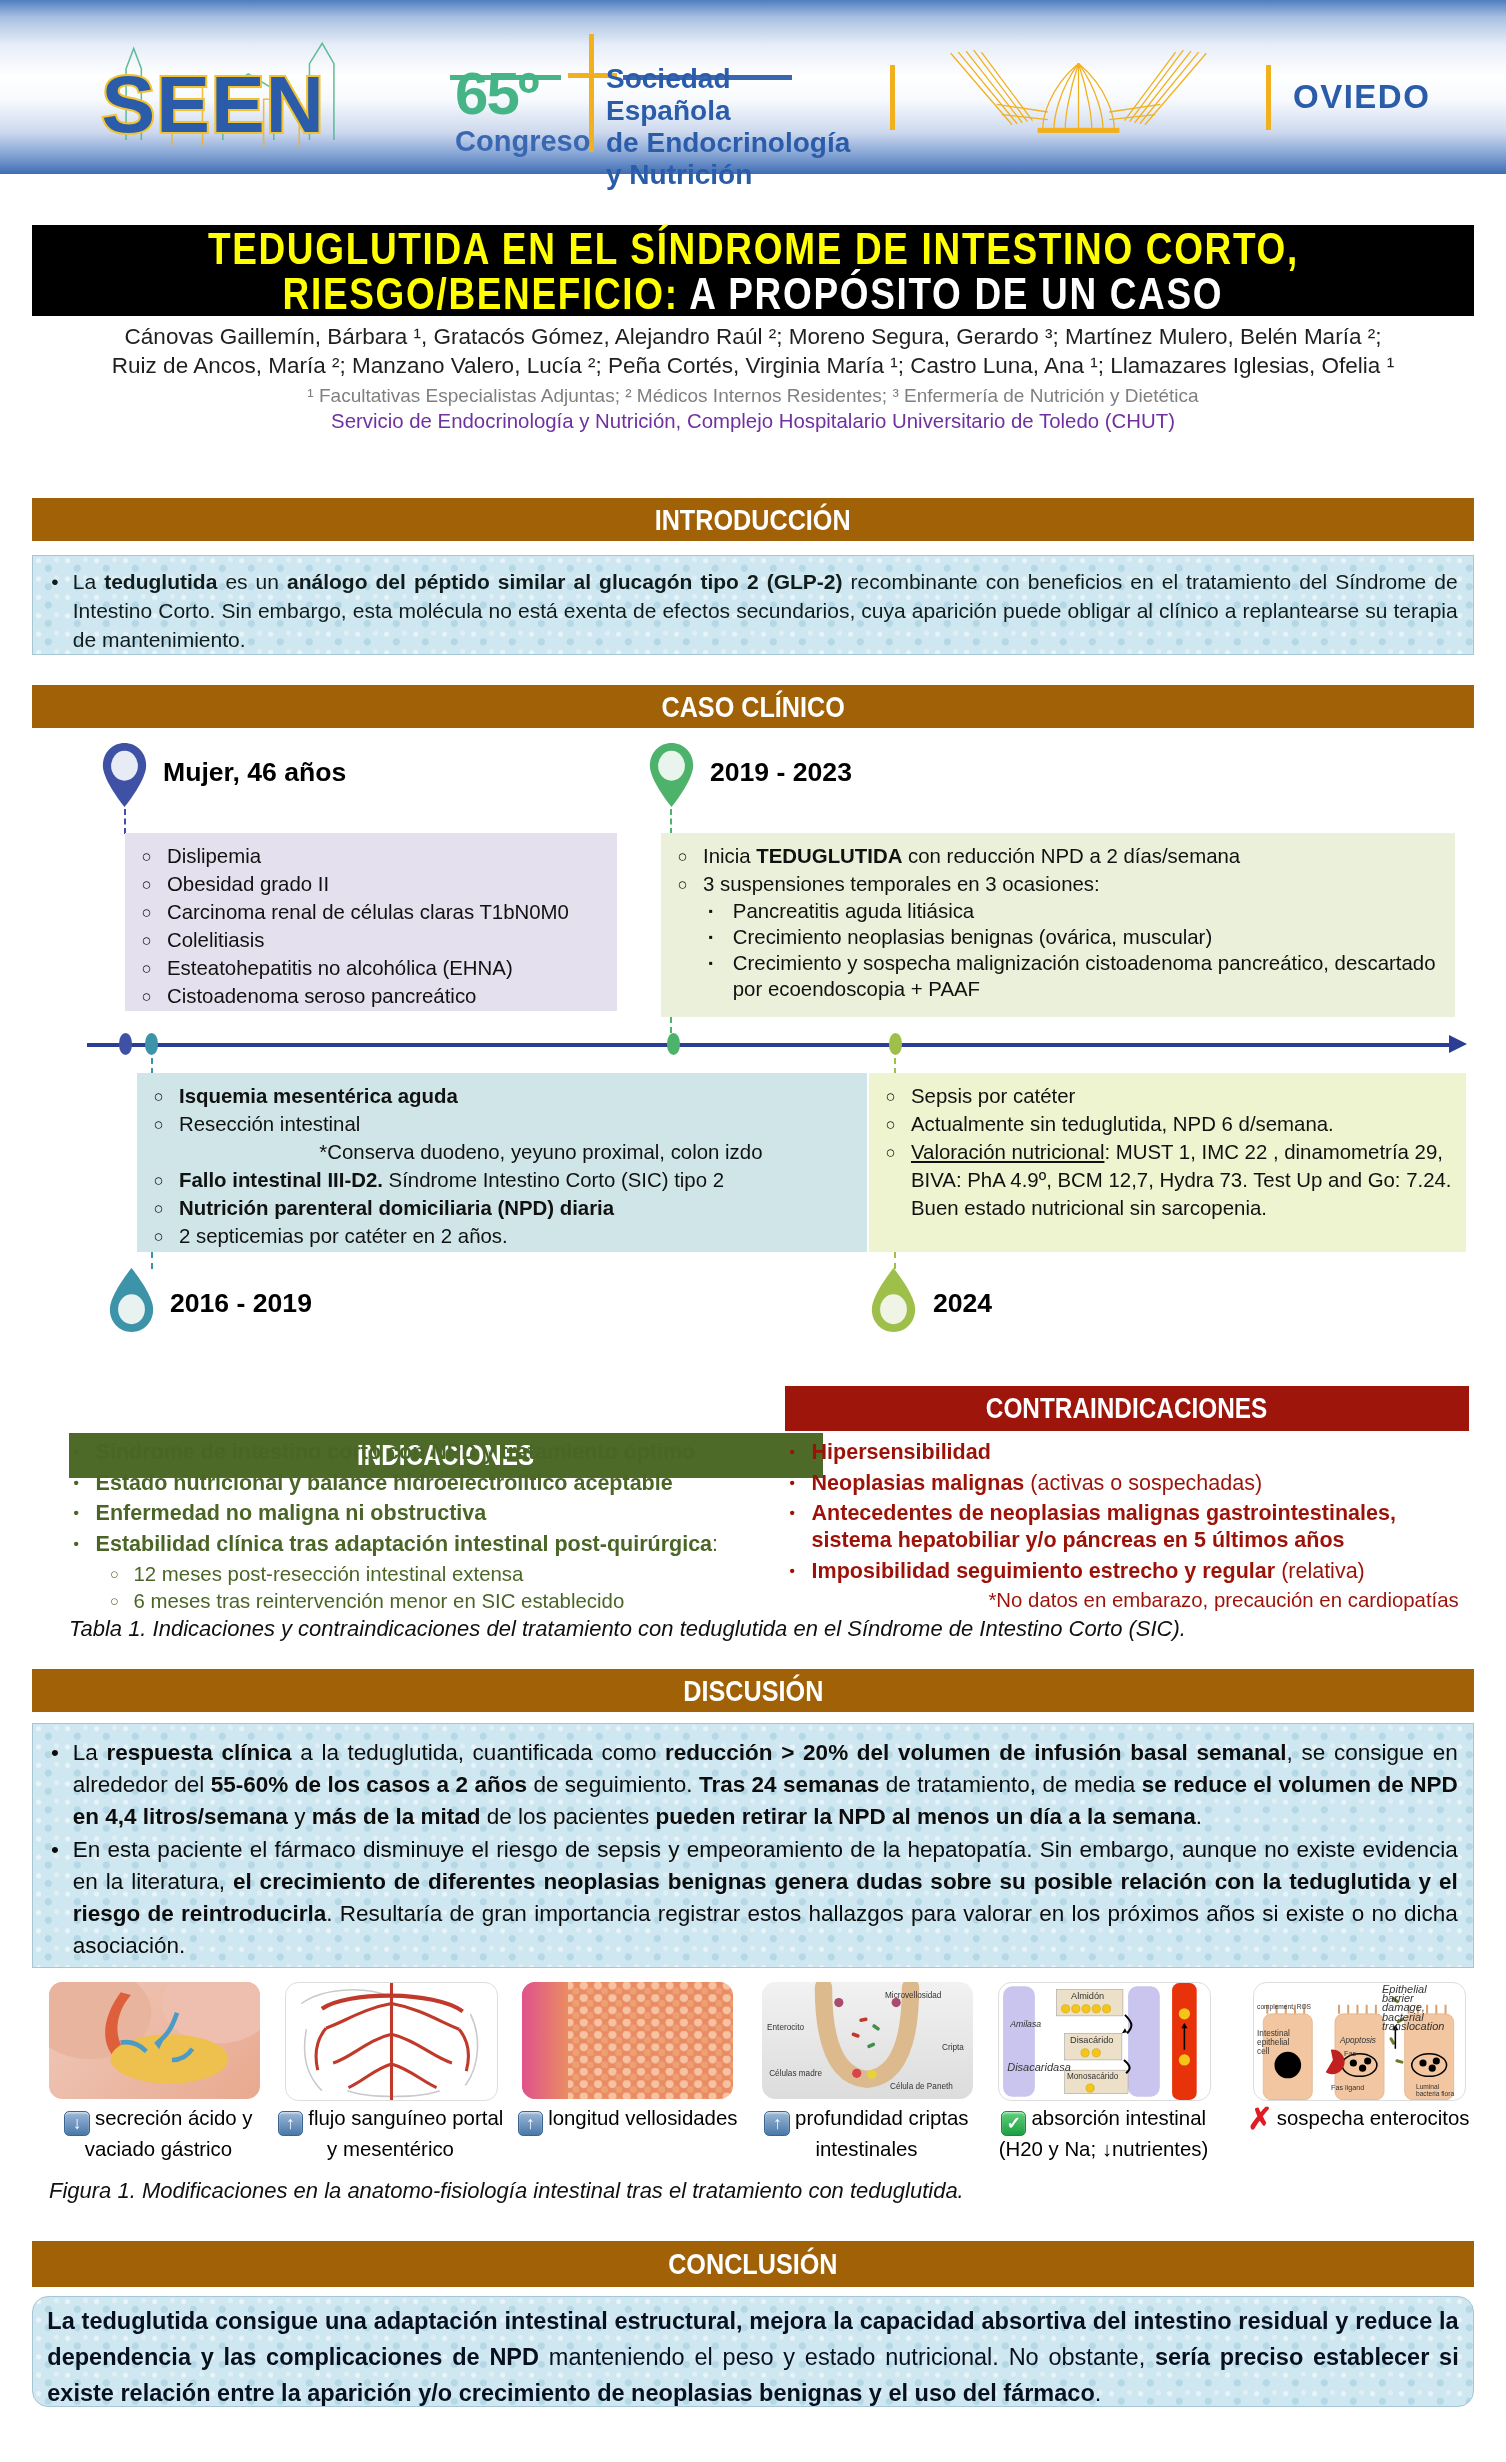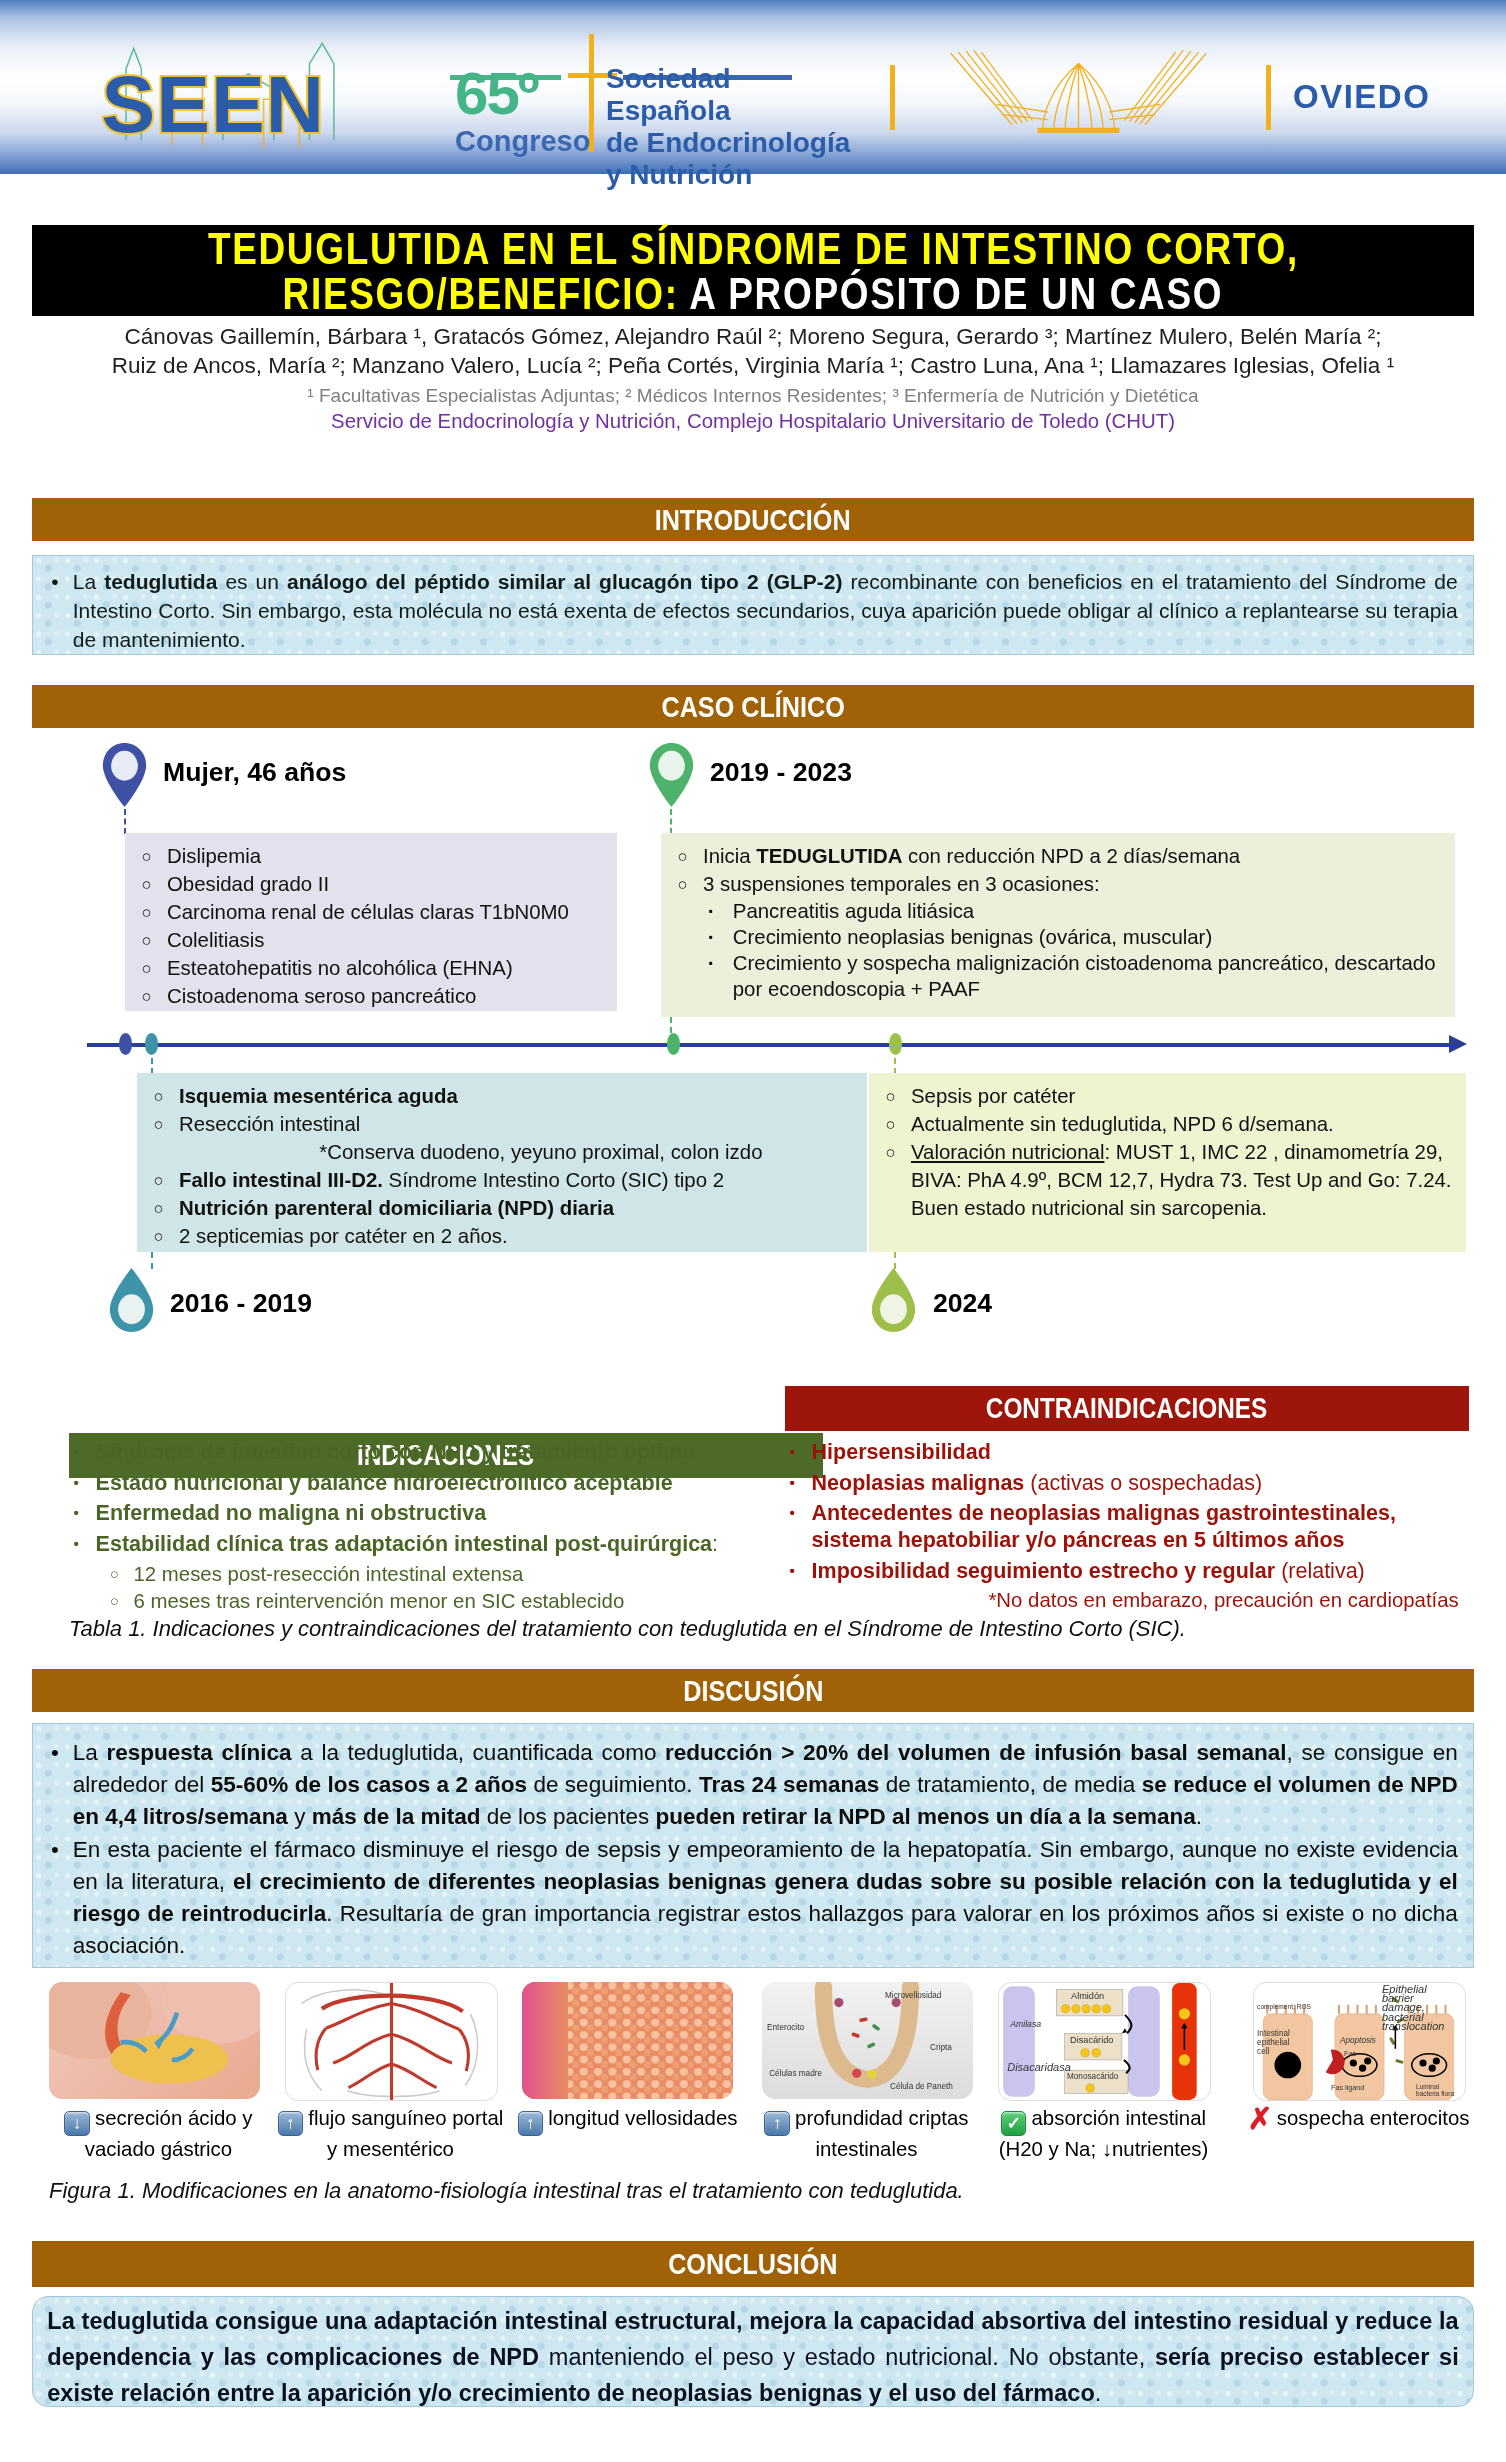--- a/index.html
+++ b/index.html
@@ -419,21 +419,21 @@
         <rect x="190" y="70" width="16" height="7" rx="3" fill="#c0392b" transform="rotate(-10 198 73)"></rect>
         <rect x="215" y="85" width="16" height="7" rx="3" fill="#3f8f4f" transform="rotate(35 223 88)"></rect>
         <circle cx="150" cy="40" r="9" fill="#a84b6e"></circle>
           <circle cx="262" cy="40" r="9" fill="#a84b6e"></circle>
         <circle cx="185" cy="178" r="9" fill="#d8434e"></circle>
           <circle cx="215" cy="180" r="9" fill="#e8d23c"></circle>
       </g>
     </svg>
     <div class="plabel" style="left:123px;top:9.2px;">Microvellosidad</div>
     <div class="plabel" style="left:5.1px;top:41px;">Enterocito</div>
-    <div class="plabel" style="left:168px;top:61px;">Cripta</div>
+    <div class="plabel" style="left:180px;top:61px;">Cripta</div>
     <div class="plabel" style="left:7.2px;top:87px;">Células madre</div>
     <div class="plabel" style="left:128px;top:100px;">Célula de Paneth</div>
   </div>
 
   <div class="panel" style="left:998px;background:#ffffff;border:0.5px solid #ddd;">
     <svg width="211" height="117" viewBox="0 0 412 228">
       <rect x="8" y="6" width="62" height="216" rx="18" fill="#c9c5ee"></rect>
       <rect x="252" y="6" width="62" height="216" rx="18" fill="#c9c5ee"></rect>
       <rect x="338" y="0" width="48" height="228" rx="14" fill="#e8320a"></rect>
       <circle cx="362" cy="60" r="11" fill="#f5c518"></circle>

